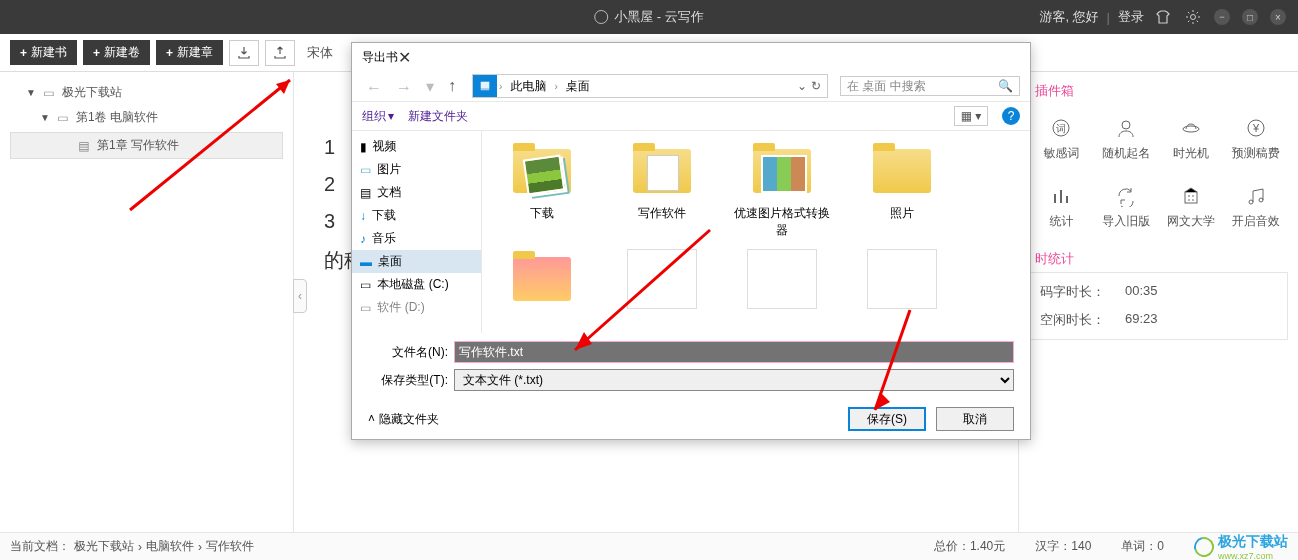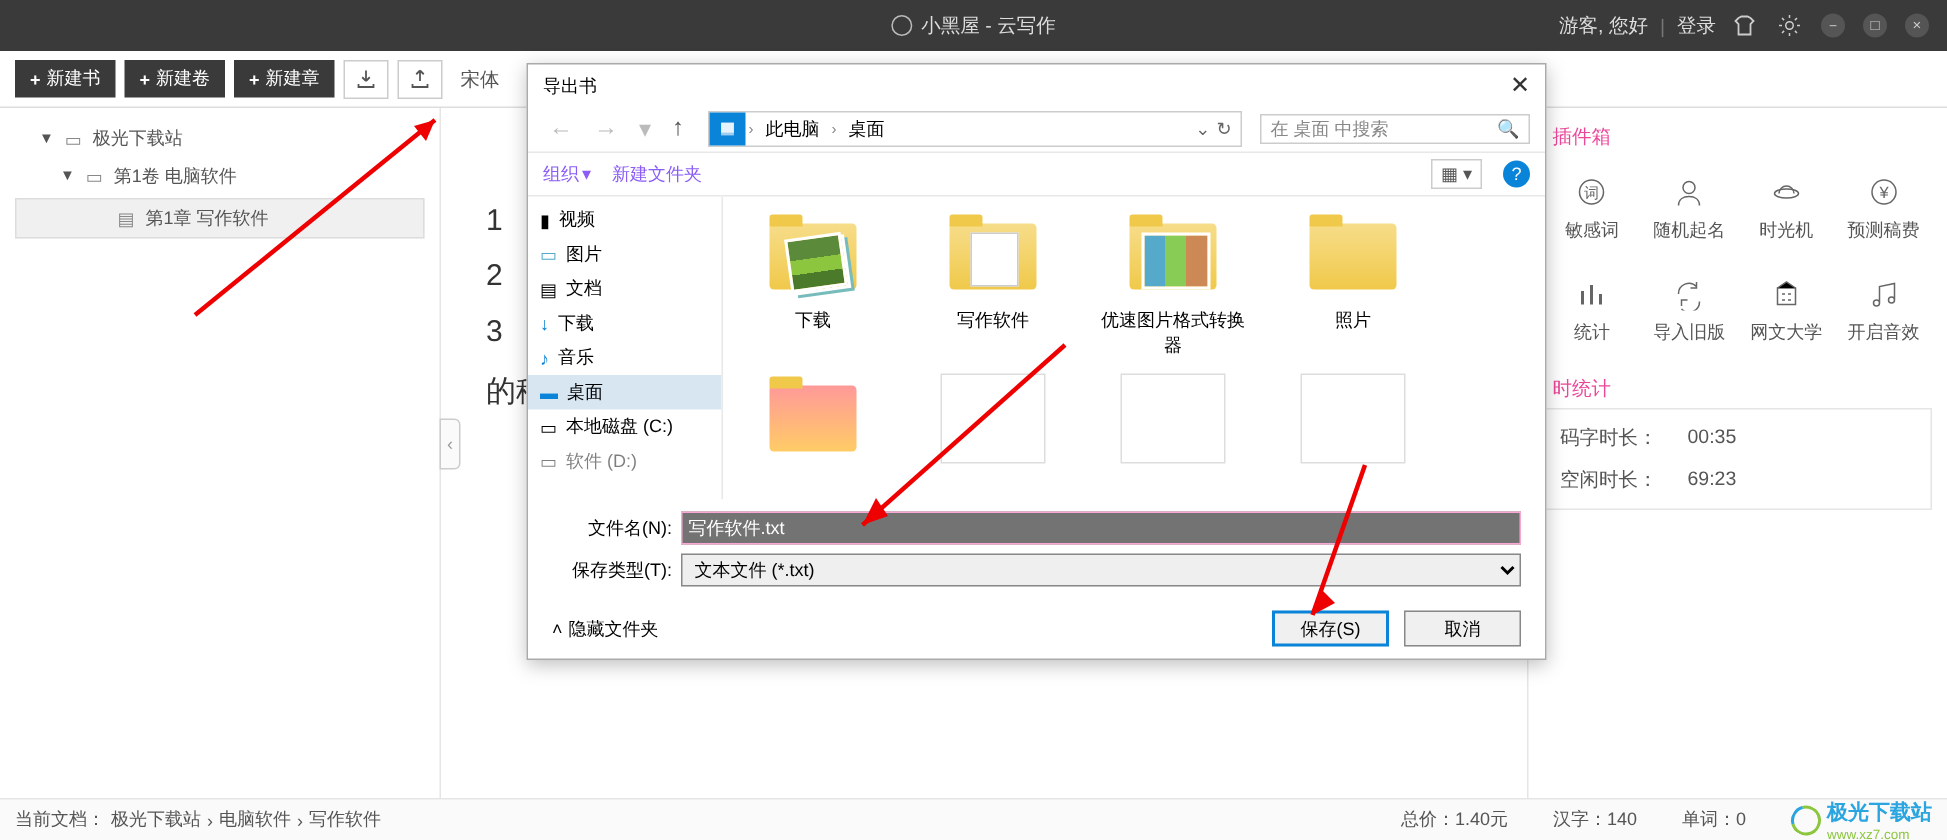--- a/index.html
+++ b/index.html
@@ -43,33 +43,33 @@
 
 .statusbar { position:absolute; bottom:0; left:0; right:0; height:28px; border-top:1px solid #e5e5e5; background:#fafafa; display:flex; align-items:center; padding:0 10px; color:#555; font-size:12px; }
 .statusbar .breadcrumb { display:flex; gap:4px; align-items:center;}
 .statusbar .mid { margin-left:auto; display:flex; gap:30px; margin-right:20px;}
 .logo { margin-left:10px; display:flex; align-items:center; gap:4px; color:#2aa5e0; font-weight:bold; font-size:14px;}
 .logo .swirl { width:20px; height:20px; border:2px solid #8cc63f; border-radius:50%; border-left-color:#2aa5e0; transform:rotate(30deg);}
 .logo .sub { font-size:9px; color:#8cc63f; display:block; font-weight:normal; }
 
 
 .dialog { position:absolute; left:351px; top:42px; width:680px; height:398px; background:#fff; border:1px solid #aaa; box-shadow:0 3px 12px rgba(0,0,0,.25); z-index:100; display:flex; flex-direction:column;}
-.dlg-title { height:28px; display:flex; align-items:center; justify-content:space-between; padding:0 10px; font-size:12px;}
+.dlg-title { height:28px; display:flex; align-items:center; justify-content:flex-start; padding:0 10px; font-size:12px;}
 .dlg-title .close { font-size:16px; cursor:pointer; color:#333;}
 .dlg-nav { height:30px; display:flex; align-items:center; padding:0 10px; gap:6px;}
 .dlg-nav .arrow { color:#bbb; font-size:16px; padding:0 4px; cursor:pointer;}
 .dlg-nav .arrow.up { color:#555;}
 .path-box { flex:1; border:1px solid #ccc; height:24px; display:flex; align-items:center; margin:0 6px; background:#fff;}
 .path-box .chip { padding:0 6px; height:100%; display:flex; align-items:center; cursor:pointer; font-size:12px;}
 .path-box .chip.drive { background:#0a84d8; width:24px; justify-content:center;}
 .path-box .chev-s { color:#888; font-size:10px; padding:0 2px;}
 .path-box .right-ctrl { margin-left:auto; display:flex; align-items:center; gap:4px; padding:0 6px; color:#666;}
 .search-box { width:180px; border:1px solid #ccc; height:20px; display:flex; align-items:center; padding:0 6px; color:#888; font-size:12px; justify-content:space-between;}
 .dlg-toolbar { height:30px; border-top:1px solid #e8e8e8; border-bottom:1px solid #e8e8e8; display:flex; align-items:center; padding:0 10px; gap:14px; font-size:12px;}
-.dlg-toolbar .link { color:#8b5cf6; cursor:pointer; display:flex; align-items:center; gap:2px;}
+.dlg-toolbar .link { color:#4c1d95; cursor:pointer; display:flex; align-items:center; gap:2px;}
 .dlg-toolbar .spacer { flex:1;}
 .dlg-toolbar .view-btn { width:34px; height:20px; border:1px solid #ccc; display:flex; align-items:center; justify-content:center; cursor:pointer; color:#555;}
 .dlg-toolbar .help { width:18px; height:18px; border-radius:50%; background:#0a84d8; color:#fff; display:flex; align-items:center; justify-content:center; cursor:pointer; font-size:12px;}
 .dlg-body { flex:1; display:flex; overflow:hidden;}
 .dlg-tree { width:130px; border-right:1px solid #e8e8e8; padding:4px 0; overflow:hidden;}
 .dlg-tree .titem { display:flex; align-items:center; gap:6px; padding:3px 8px; font-size:12px; cursor:pointer;}
 .dlg-tree .titem.sel { background:#d8e6f2;}
 .dlg-files { flex:1; display:flex; flex-wrap:wrap; padding:10px; align-content:flex-start; gap:10px 20px; overflow:hidden;}
 .folder { width:100px; display:flex; flex-direction:column; align-items:center; gap:4px; font-size:12px; cursor:pointer; text-align:center;}
 .folder .fico { width:70px; height:60px; display:flex; align-items:center; justify-content:center;}

